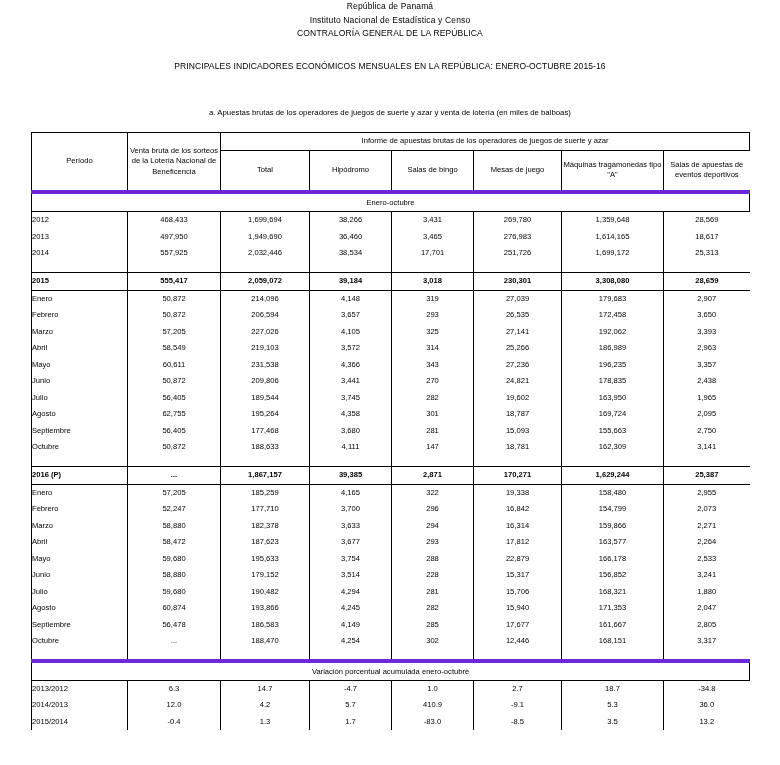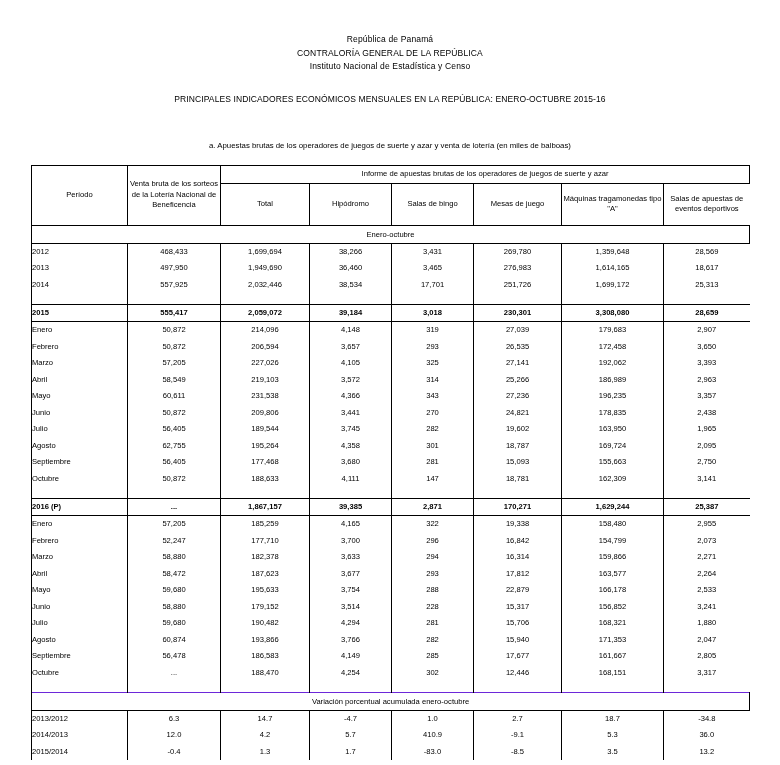--- a/index.html
+++ b/index.html
@@ -18,21 +18,20 @@
   .page {
     position: relative;
     width: 780px;
     height: 765px;
     box-sizing: border-box;
   }
 
   
   .masthead {
     text-align: center;
-    padding-top: 33px;
   }
   .masthead .line {
     font-size: 8.5px;
     line-height: 13.5px;
     letter-spacing: 0.15px;
   }
   .masthead .line-country { }
   .masthead .line-org { }
   .masthead .line-inst { }
 
@@ -108,21 +107,21 @@
     border-right: 1px solid #000;
     height: 42px;
   }
   th.h-sub.last { border-right: none; }
 
   
   td.band {
     text-align: center;
     height: 17px;
     line-height: 17px;
-    border-top: 1px solid #6d28d9;
+    border-top: 4px solid #6d28d9;
     border-bottom: 1px solid #000;
   }
 
   
   td.lbl {
     text-align: left;
     border-right: 1px solid #000;
     height: 16.5px;
     line-height: 16.5px;
   }
@@ -149,22 +148,22 @@
   .edge-l { border-left: 1px solid #000; }
   .edge-r { border-right: 1px solid #000; }
 </style>
 </head>
 <body>
 
 <div class="page">
 
   <div class="masthead">
     <div class="line line-country">República de Panamá</div>
+    <div class="line line-inst">Instituto Nacional de Estadística y Censo</div>
     <div class="line line-org">CONTRALORÍA GENERAL DE LA REPÚBLICA</div>
-    <div class="line line-inst">Instituto Nacional de Estadística y Censo</div>
   </div>
 
   <div class="doc-title">PRINCIPALES INDICADORES ECONÓMICOS MENSUALES EN LA REPÚBLICA: ENERO-OCTUBRE 2015-16</div>
   <div class="subsection-title">a.  Apuestas brutas de los operadores de juegos de suerte y azar y venta de lotería (en miles de balboas)</div>
 
   <div class="table-wrap">
     <table class="stats">
       <colgroup>
         <col class="c-periodo">
           <col class="c-venta">
@@ -436,21 +435,21 @@
             <td class="num">4,294</td>
             <td class="num">281</td>
             <td class="num">15,706</td>
             <td class="num">168,321</td>
             <td class="num last edge-r">1,880</td>
           </tr>
         <tr>
             <td class="lbl edge-l">Agosto</td>
             <td class="num">60,874</td>
             <td class="num b">193,866</td>
-            <td class="num">3,766</td>
+            <td class="num">4,245</td>
             <td class="num">282</td>
             <td class="num">15,940</td>
             <td class="num">171,353</td>
             <td class="num last edge-r">2,047</td>
           </tr>
         <tr>
             <td class="lbl edge-l">Septiembre</td>
             <td class="num">56,478</td>
             <td class="num b">186,583</td>
             <td class="num">4,149</td>

